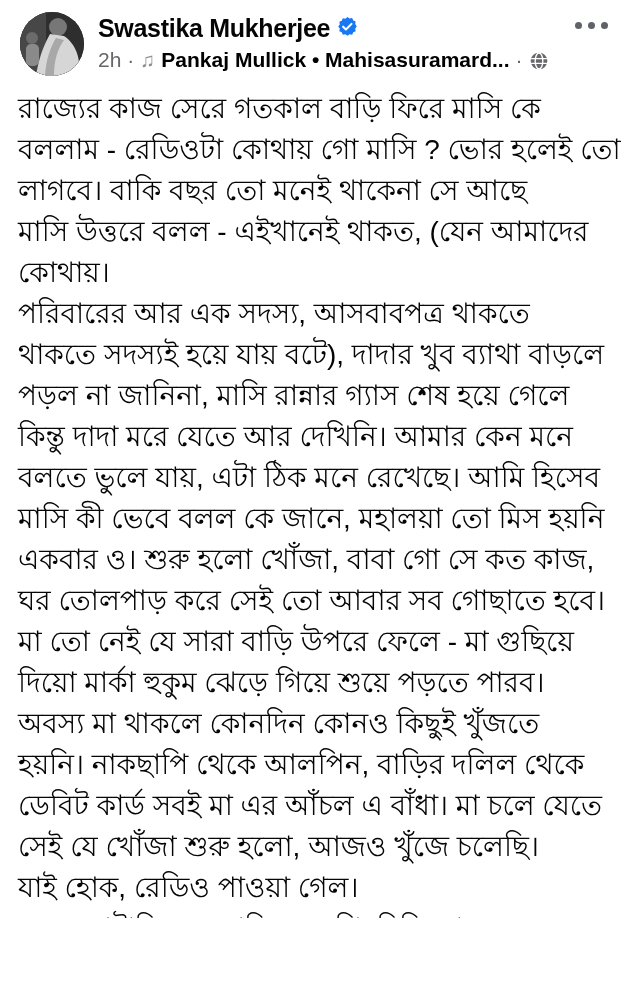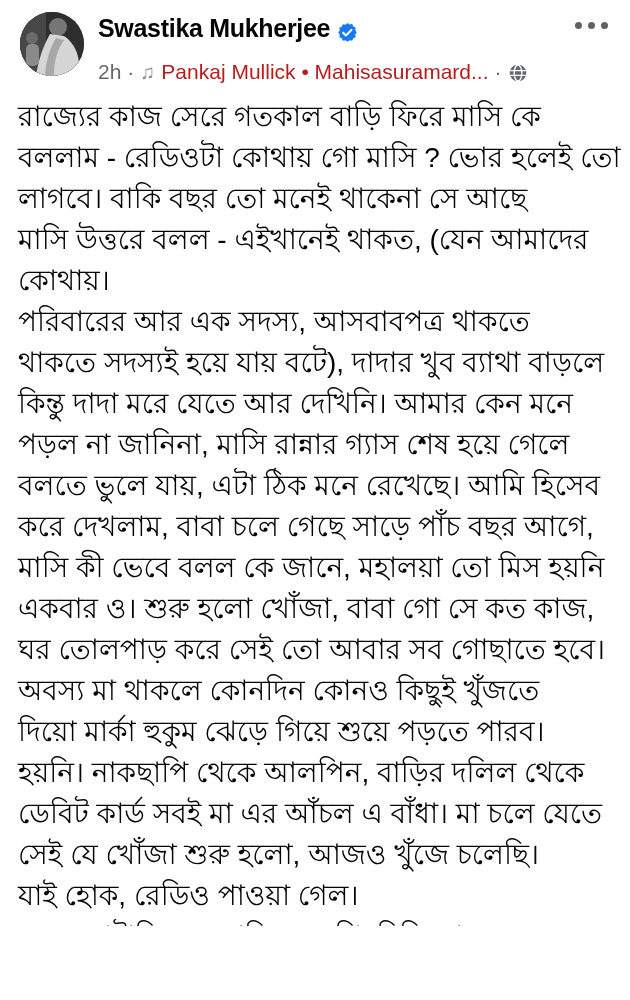--- a/index.html
+++ b/index.html
@@ -17,40 +17,40 @@
     padding: 12px 16px 0 20px;
   }
   .avatar-wrap {
     width: 64px; height: 64px;
     border-radius: 50%;
     overflow: hidden;
     flex: none;
     background: #3a3a3a;
   }
   .header-col { margin-left: 14px; flex: 1; min-width: 0; }
-  .name-row { display: flex; align-items: flex-end; gap: 7px; margin-top: 2px; }
+  .name-row { display: flex; align-items: flex-start; gap: 7px; margin-top: 2px; }
   .profile-name {
     font-size: 25px;
     font-weight: bold;
     color: #050505;
     letter-spacing: -0.3px;
     white-space: nowrap;
   }
   .verified-badge { display: inline-flex; flex: none; margin-top: 2px; }
   .meta-row {
     display: flex;
     align-items: center;
     gap: 6px;
-    margin-top: 17px;
+    margin-top: 5px;
     font-size: 21px;
     color: #65676b;
     white-space: nowrap;
     overflow: hidden;
   }
-  .meta-bold { font-weight: normal; color: #b91c1c; }
+  .meta-bold { font-weight: bold; color: #000000; }
   .meta-sep { color: #65676b; }
   .music-note-glyph { font-size: 20px; color: #8a8d91; line-height: 1; }
   .globe-wrap { display: inline-flex; flex: none; margin-top: 2px; }
   .overflow-menu {
     position: absolute;
     top: 18px; right: 18px;
     display: flex;
     gap: 6px;
     cursor: pointer;
     padding: 4px;
@@ -134,27 +134,27 @@
 </div>
 
 <div class="post-body">
   <div class="post-line">রাজ্যের কাজ সেরে গতকাল বাড়ি ফিরে মাসি কে</div>
   <div class="post-line">বললাম - রেডিওটা কোথায় গো মাসি ? ভোর হলেই তো</div>
   <div class="post-line">লাগবে। বাকি বছর তো মনেই থাকেনা সে আছে</div>
   <div class="post-line">মাসি উত্তরে বলল - এইখানেই থাকত, (যেন আমাদের</div>
   <div class="post-line">কোথায়।</div>
   <div class="post-line">পরিবারের আর এক সদস্য, আসবাবপত্র থাকতে</div>
   <div class="post-line">থাকতে সদস্যই হয়ে যায় বটে), দাদার খুব ব্যাথা বাড়লে</div>
+  <div class="post-line">পড়ল না জানিনা, মাসি রান্নার গ্যাস শেষ হয়ে গেলে</div>
   <div class="post-line">কিন্তু দাদা মরে যেতে আর দেখিনি। আমার কেন মনে</div>
-  <div class="post-line">পড়ল না জানিনা, মাসি রান্নার গ্যাস শেষ হয়ে গেলে</div>
   <div class="post-line">বলতে ভুলে যায়, এটা ঠিক মনে রেখেছে। আমি হিসেব</div>
-  <div class="post-line">করে দেখলাম, বাবা চলে গেছে সাড়ে পাঁচ বছর আগে,</div>
   <div class="post-line">মাসি কী ভেবে বলল কে জানে, মহালয়া তো মিস হয়নি</div>
   <div class="post-line">একবার ও। শুরু হলো খোঁজা, বাবা গো সে কত কাজ,</div>
   <div class="post-line">ঘর তোলপাড় করে সেই তো আবার সব গোছাতে হবে।</div>
+  <div class="post-line">মা তো নেই যে সারা বাড়ি উপরে ফেলে - মা গুছিয়ে</div>
+  <div class="post-line">দিয়ো মার্কা হুকুম ঝেড়ে গিয়ে শুয়ে পড়তে পারব।</div>
   <div class="post-line">অবস্য মা থাকলে কোনদিন কোনও কিছুই খুঁজতে</div>
-  <div class="post-line">দিয়ো মার্কা হুকুম ঝেড়ে গিয়ে শুয়ে পড়তে পারব।</div>
   <div class="post-line">হয়নি। নাকছাপি থেকে আলপিন, বাড়ির দলিল থেকে</div>
   <div class="post-line">ডেবিট কার্ড সবই মা এর আঁচল এ বাঁধা। মা চলে যেতে</div>
   <div class="post-line">সেই যে খোঁজা শুরু হলো, আজও খুঁজে চলেছি।</div>
   <div class="post-line">যাই হোক, রেডিও পাওয়া গেল।</div>
   <div class="post-line-partial">নতুন ব্যাটারি ভরে চালিয়ে দেখি, দিব্যি বাজছে।</div>
 </div>
 
 </body></html>

